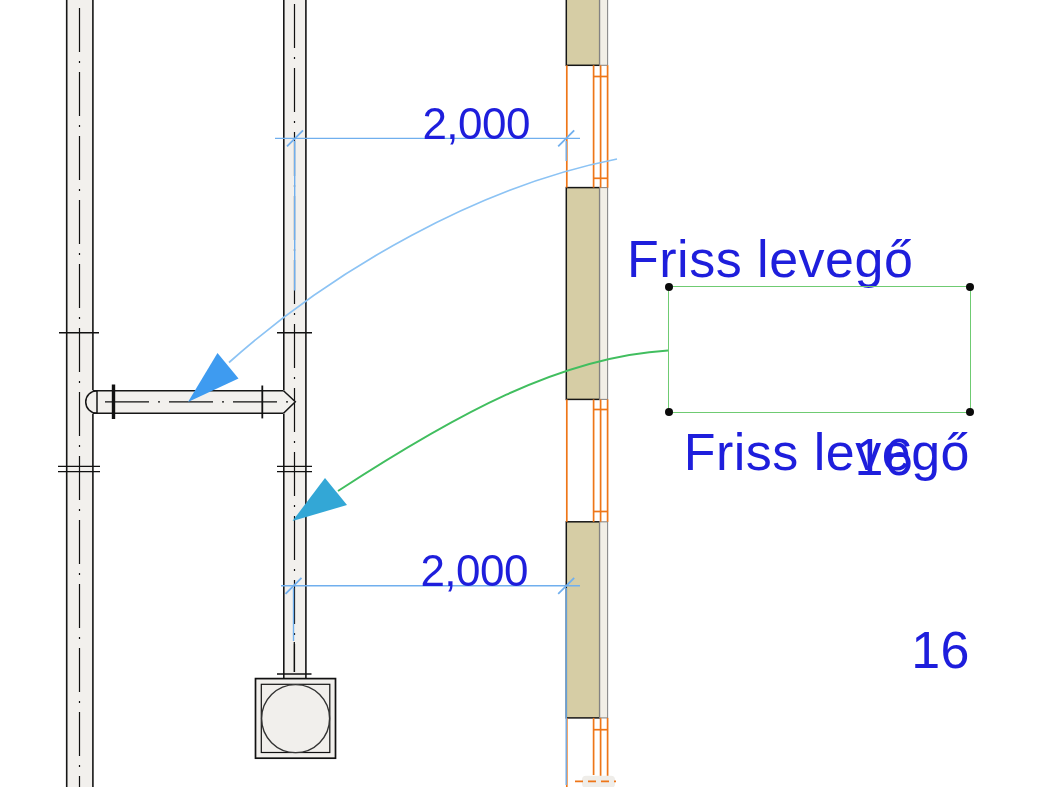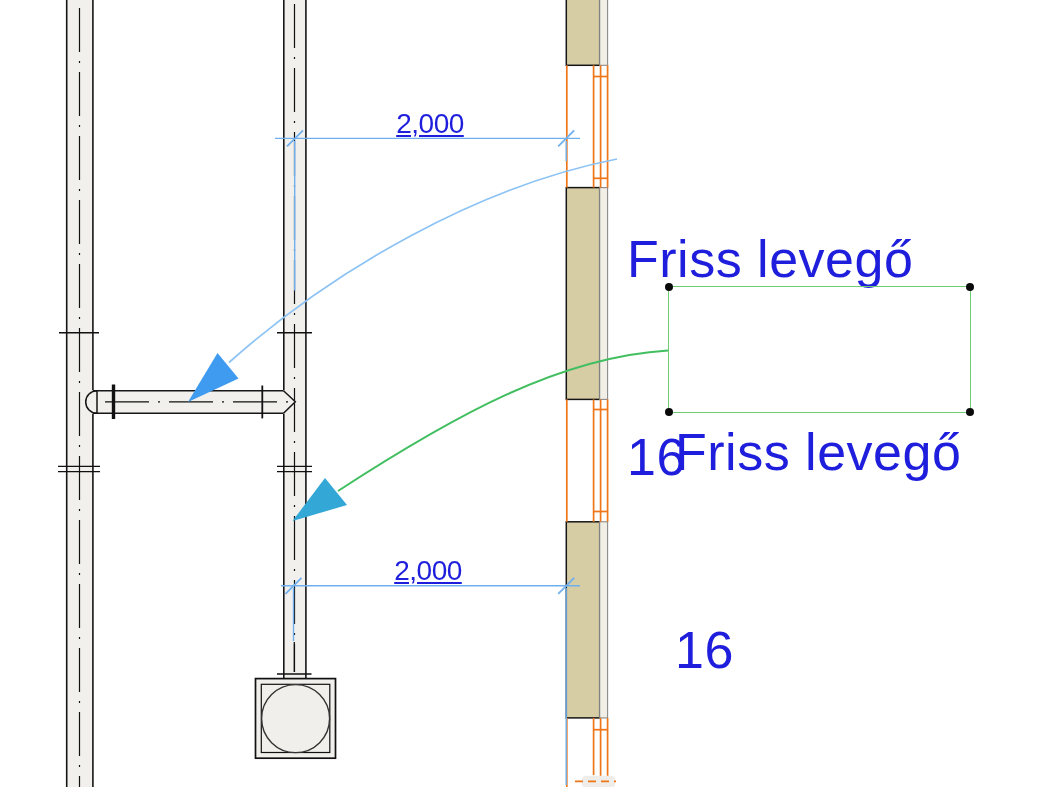--- a/index.html
+++ b/index.html
@@ -14,20 +14,21 @@
   .cad-text{
     position:absolute;
     color:#1E1EDC;
     font-family:"Liberation Sans", sans-serif;
     white-space:pre;
   }
   .big-label{
     font-size:52px;
     line-height:66px;
     letter-spacing:0.5px;
+    text-align:right;
   }
   .big-label span{display:block;}
   .label-top{left:627px;top:94px;}
   .label-selected{
     left:668px;top:286px;
     width:303px;height:127px;
     border:1px solid #6FCB72;
     box-sizing:border-box;
     padding:0 0 0 6px;
   }
@@ -35,26 +36,25 @@
     position:absolute;
     width:8px;height:8px;
     background:#0a0a0a;
     border-radius:50%;
   }
   .h-tl{left:-4px;top:-4px;}
   .h-tr{right:-4px;top:-4px;}
   .h-bl{left:-4px;bottom:-4px;}
   .h-br{right:-4px;bottom:-4px;}
   .dim-text{
-    font-size:28px;
+    font-size:44px;
     line-height:40px;
     width:200px;
-    text-align:center;
+    text-align:right;
     letter-spacing:-0.5px;
-    text-decoration:underline;
   }
   .dim-top{left:330px;top:104px;}
   .dim-bottom{left:328px;top:551px;}
 </style>
 </head>
 <body>
 
 <div class="canvas">
 
   <svg width="1040" height="787" viewBox="0 0 1040 787">

